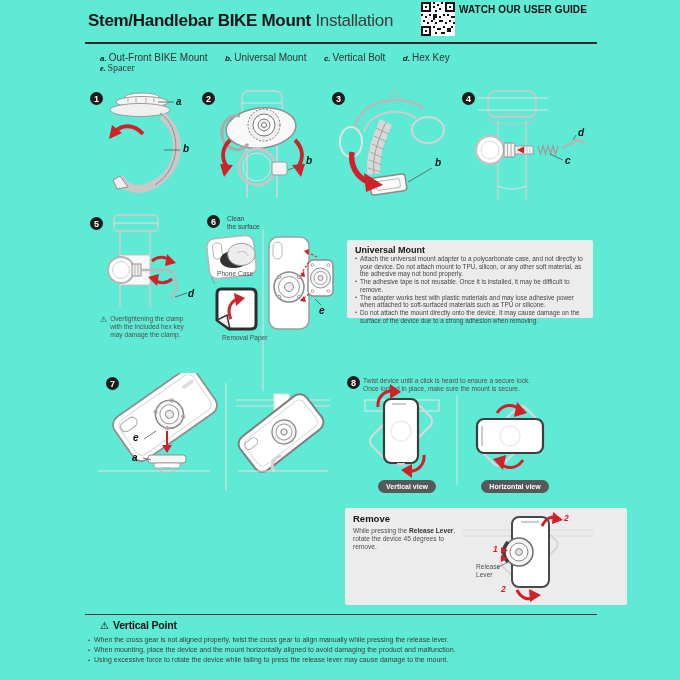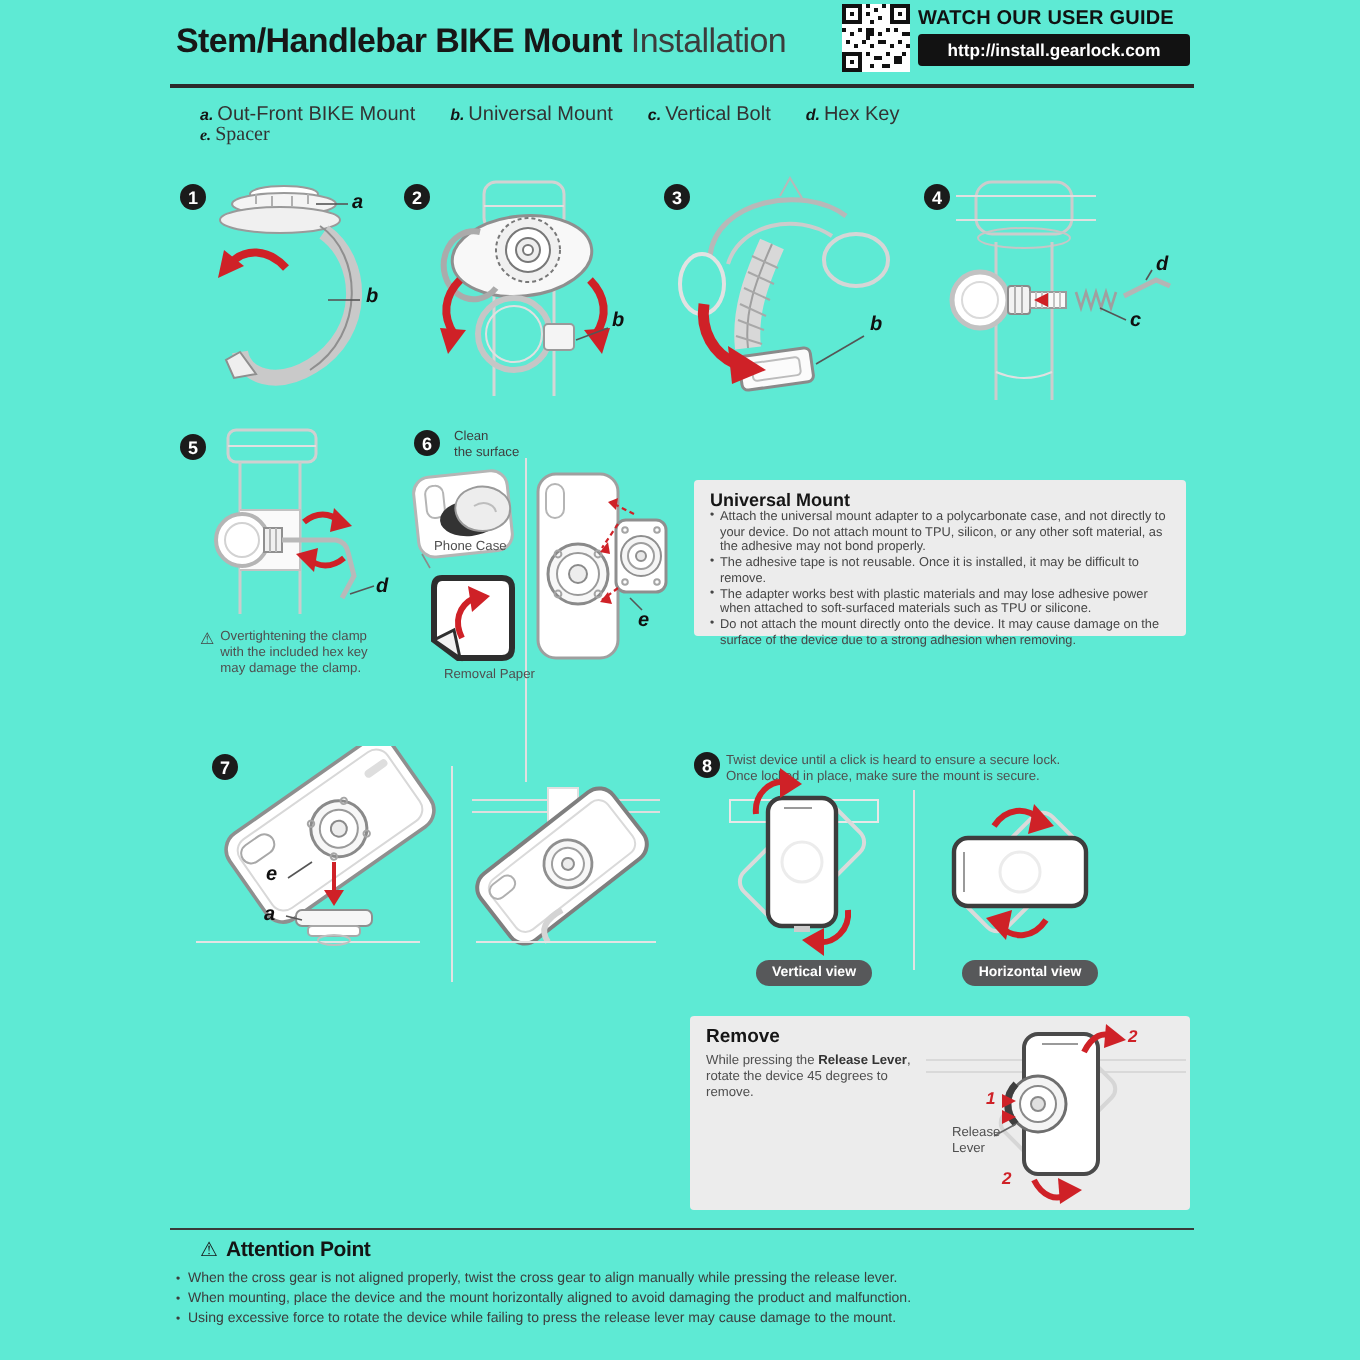--- a/index.html
+++ b/index.html
@@ -81,21 +81,20 @@
         <rect x="22" y="24" width="2" height="2"></rect>
       <rect x="26" y="26" width="4" height="4"></rect>
         <rect x="14" y="30" width="2" height="2"></rect>
         <rect x="20" y="30" width="4" height="2"></rect>
       <rect x="30" y="24" width="2" height="2"></rect>
         <rect x="12" y="16" width="2" height="2"></rect>
     </g>
   </svg>
 
   <div class="abs watch" style="left:459px;top:4px;width:138px;">WATCH OUR USER GUIDE</div>
-  <div class="abs urlpill" style="left:459px;top:17px;width:136px;">http://install.gearlock.com</div>
 
   <div class="rule" style="left:85px;top:42px;width:512px;height:2px;"></div>
 
   <div class="abs" style="left:100px;top:47px;width:420px;">
     <span class="legend-item"><span class="legend-key">a.</span><span class="legend-lab">Out-Front BIKE Mount</span></span>
     <span class="legend-item"><span class="legend-key">b.</span><span class="legend-lab">Universal Mount</span></span>
     <span class="legend-item"><span class="legend-key">c.</span><span class="legend-lab">Vertical Bolt</span></span>
     <span class="legend-item"><span class="legend-key">d.</span><span class="legend-lab">Hex Key</span></span>
   </div>
   <div class="abs legend-item" style="left:100px;top:57px;font-family:Liberation Serif, serif;">
@@ -371,21 +370,21 @@
       <circle cx="165" cy="63" r="10" fill="none" stroke="#ececec" stroke-width="1.5"></circle>
       <path d="M 152,40 C 158,31 168,30 175,37" fill="none" stroke="#cf2127" stroke-width="3"></path>
       <polygon points="172,29 182,40 169,44" fill="#cf2127"></polygon>
       <path d="M 178,87 C 172,96 162,97 155,90" fill="none" stroke="#cf2127" stroke-width="3"></path>
       <polygon points="158,97 148,86 161,82" fill="#cf2127"></polygon>
     </svg>
     <div class="viewbadge abs" style="left:33px;top:107px;width:58px;">Vertical view</div>
     <div class="viewbadge abs" style="left:136px;top:107px;width:68px;">Horizontal view</div>
   </div>
 
-  <div class="abs graybox" style="left:345px;top:508px;width:250px;height:97px;">
+  <div class="abs graybox" style="left:345px;top:508px;width:250px;height:97px;padding-left:32px;">
     <div class="abs" style="left:8px;top:5px;font-weight:bold;font-size:9.5px;color:#161616;">Remove</div>
     <div class="tinytext abs" style="left:8px;top:19px;width:115px;">
       <span>While pressing the </span><span style="font-weight:bold;color:#333;">Release Lever</span><span>,</span><br>
       <span>rotate the device 45 degrees to remove.</span>
     </div>
     <svg class="abs" style="left:0;top:0;" width="250" height="97" viewBox="0 0 250 97">
       <line x1="118" y1="22" x2="248" y2="22" stroke="#d9d9d9"></line>
       <line x1="118" y1="28" x2="248" y2="28" stroke="#d9d9d9"></line>
       <g transform="rotate(45 184 45)">
         <rect x="168" y="17" width="32" height="56" rx="6" fill="none" stroke="#d6d6d6" stroke-width="2"></rect>
@@ -411,21 +410,21 @@
     <div class="redmark abs" style="left:148px;top:36px;">1</div>
     <div class="redmark abs" style="left:219px;top:5px;">2</div>
     <div class="redmark abs" style="left:156px;top:76px;">2</div>
   </div>
 
   <div class="rule" style="left:85px;top:614px;width:512px;height:1px;background:#3a3a3a;"></div>
 
   <div class="abs" style="left:88px;top:619px;width:509px;">
     <div style="display:flex;align-items:center;margin-left:12px;">
       <span style="font-size:10px;margin-right:4px;color:#141414;">⚠</span>
-      <span class="att-title">Attention Point</span>
+      <span class="att-title">Vertical Point</span>
     </div>
     <div style="margin-top:4px;">
       <div class="att-b">When the cross gear is not aligned properly, twist the cross gear to align manually while pressing the release lever.</div>
       <div class="att-b">When mounting, place the device and the mount horizontally aligned to avoid damaging the product and malfunction.</div>
       <div class="att-b">Using excessive force to rotate the device while failing to press the release lever may cause damage to the mount.</div>
     </div>
   </div>
 
 </div>
 

